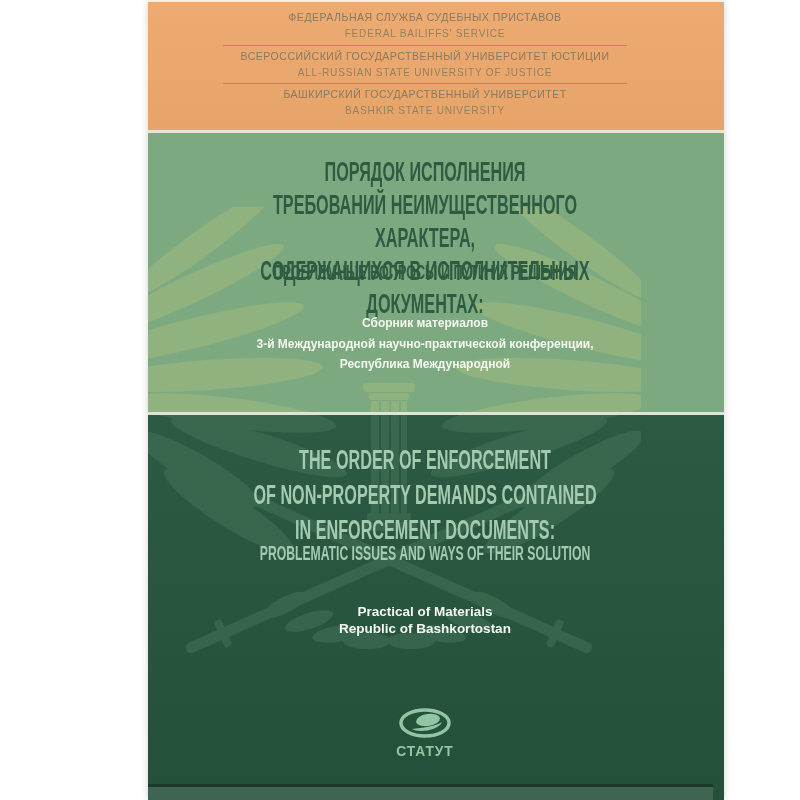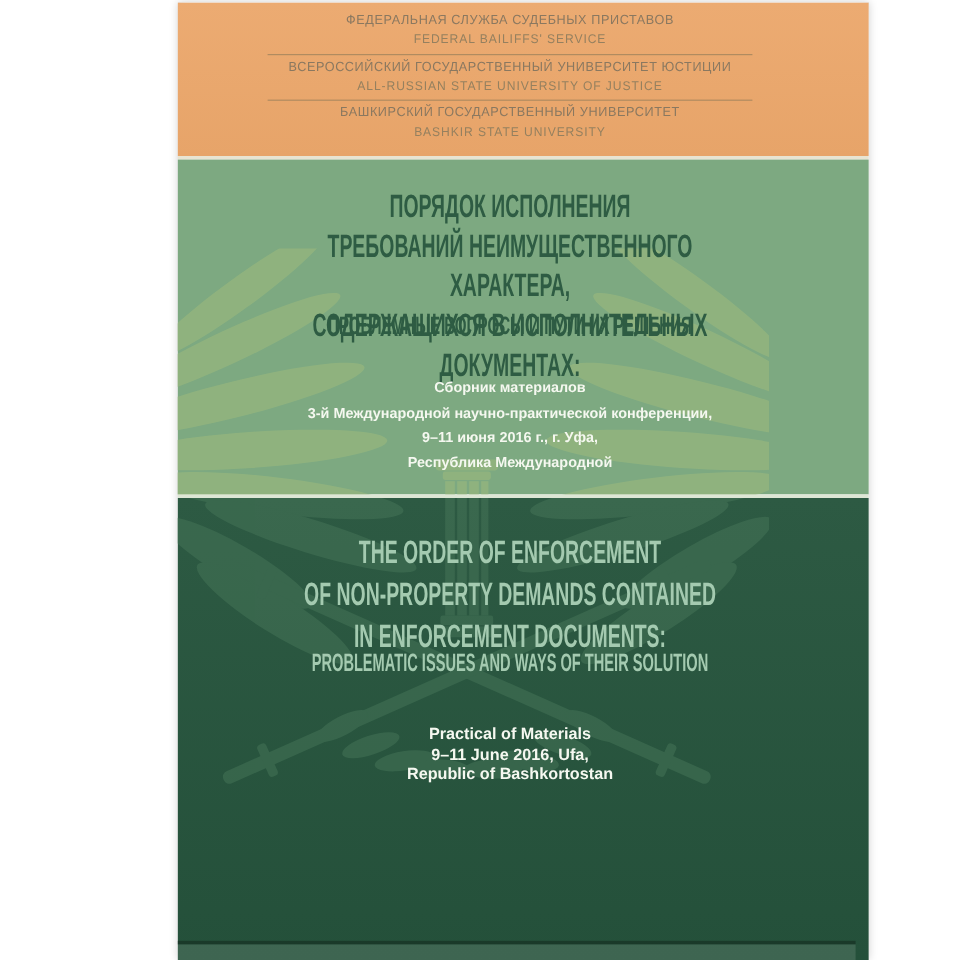--- a/index.html
+++ b/index.html
@@ -194,35 +194,41 @@
       <div class="txt ru-title">
         <div>ПОРЯДОК ИСПОЛНЕНИЯ</div>
         <div>ТРЕБОВАНИЙ НЕИМУЩЕСТВЕННОГО ХАРАКТЕРА,</div>
         <div>СОДЕРЖАЩИХСЯ В ИСПОЛНИТЕЛЬНЫХ ДОКУМЕНТАХ:</div>
       </div>
       <div class="txt ru-sub">ПРОБЛЕМНЫЕ ВОПРОСЫ И ПУТИ ИХ РЕШЕНИЯ</div>
 
       <div class="txt event-ru">
         <div>Сборник материалов</div>
         <div>3-й Международной научно-практической конференции,</div>
-        <div>9–11 июня 2016 г., г. Уфа,</div>
         <div>Республика Международной</div>
       </div>
 
       <div class="txt en-title">
         <div>THE ORDER OF ENFORCEMENT</div>
         <div>OF NON-PROPERTY DEMANDS CONTAINED</div>
         <div>IN ENFORCEMENT DOCUMENTS:</div>
       </div>
       <div class="txt en-sub">PROBLEMATIC ISSUES AND WAYS OF THEIR SOLUTION</div>
 
       <div class="txt event-en">
         <div>Practical of Materials</div>
-        <div>9–11 June 2016, Ufa,</div>
         <div>Republic of Bashkortostan</div>
       </div>
 
+      <div class="txt logo-block">
+        <svg class="logo-swirl" width="54" height="34" viewBox="0 0 54 34" aria-hidden="true">
+          <ellipse cx="27" cy="17" rx="24" ry="13" fill="none" stroke="#92c5a3" stroke-width="3.5"></ellipse>
+          <path d="M14 23 C20 27, 40 25, 44 16 C38 20, 24 22, 14 23 Z" fill="#92c5a3"></path>
+          <ellipse cx="30" cy="14" rx="12" ry="6" fill="#92c5a3" transform="rotate(-8 30 14)"></ellipse>
+        </svg>
+        <div class="logo-name">СТАТУТ</div>
+      </div>
 
       <div class="bottom-edge-line"></div>
       <div class="bottom-page-edge"></div>
     </div>
   </div>
 </div>
 
 </body></html>

